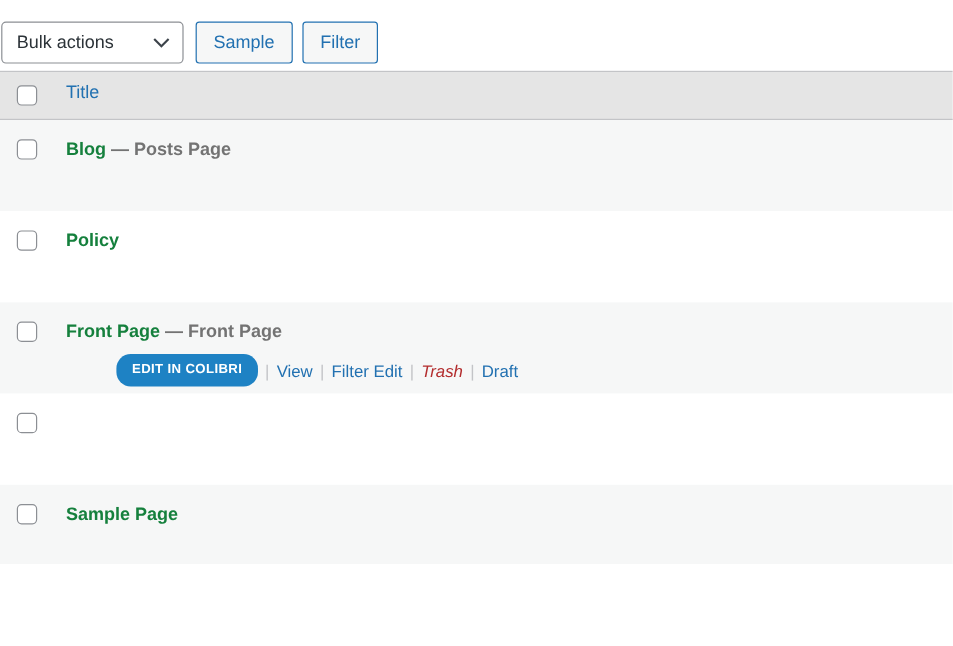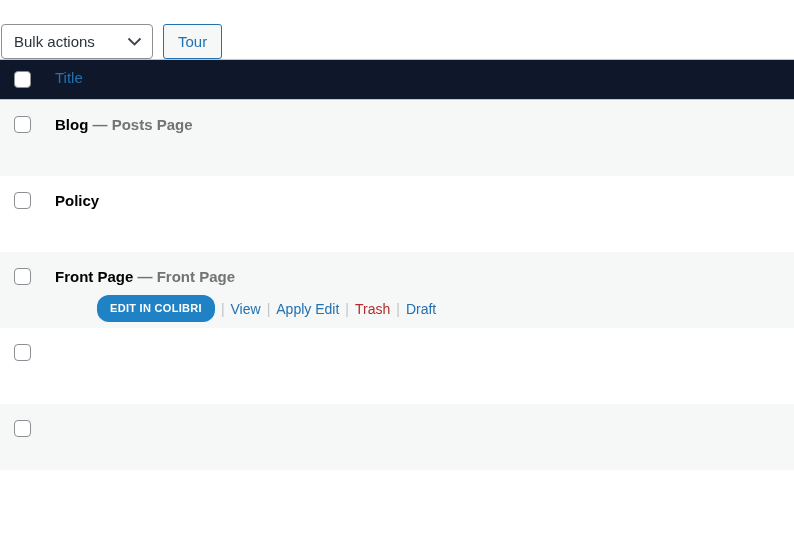--- a/index.html
+++ b/index.html
@@ -8,21 +8,21 @@
     background: #fff;
     font-family: "Liberation Sans", sans-serif;
     overflow: hidden;
     color: #2c3338;
   }
   
   .tablenav {
     height: 59px;
     padding-top: 12px;
     display: flex;
-    align-items: flex-end;
+    align-items: center;
   }
   .wp-select {
     height: 35px;
     background: #fff;
     border: 1px solid #8c8f94;
     border-radius: 4px;
     display: flex;
     align-items: center;
     justify-content: space-between;
     padding: 0 10px 0 12px;
@@ -44,21 +44,21 @@
     font-size: 15px;
     font-family: "Liberation Sans", sans-serif;
     cursor: pointer;
   }
   .btn-filter { margin-left: 8px; }
   
   .list-table { border-top: 1px solid #c3c4c7; }
   .thead {
     position: relative;
     height: 40px;
-    background: #0f172a;
+    background: #e5e5e5;
     border-bottom: 1px solid #c3c4c7;
   }
   .cb {
     -webkit-appearance: none;
     appearance: none;
     width: 17px; height: 17px;
     border: 1px solid #8c8f94;
     border-radius: 4px;
     background: #fff;
     position: absolute;
@@ -74,21 +74,21 @@
     text-decoration: none;
     cursor: pointer;
   }
   .row { position: relative; height: 76px; background: #fff; }
   .row.stripe { background: #f6f7f7; }
   .row.r-sm { height: 66px; }
   .row.r-last { height: 68px; }
   .row .cb { top: 16px; }
   .row-content { padding: 15px 0 0 55px; }
   .title-line { font-size: 15px; font-weight: bold; line-height: 20px; }
-  .title-link { color: #000000; text-decoration: none; cursor: pointer; }
+  .title-link { color: #15803d; text-decoration: none; cursor: pointer; }
   .title-suffix { color: #737373; }
   .row-actions {
     margin-top: 8px;
     display: flex;
     align-items: center;
     font-size: 14px;
     line-height: 16px;
     padding-left: 42px;
   }
   .colibri-btn {
@@ -98,33 +98,34 @@
     font-size: 11px;
     font-weight: bold;
     letter-spacing: 0.3px;
     padding: 5px 13px 6px 13px;
     border-radius: 12px;
     cursor: pointer;
     white-space: nowrap;
   }
   .action-sep { color: #c3c4c7; margin: 0 6px; }
   .action-link { color: #2271b1; text-decoration: none; cursor: pointer; }
-  .action-link.trash { color: #b32d2e; }
+  .action-link.trash { color: #b32d2e; font-style: italic; }
 </style>
 </head>
 <body>
 
 <div class="tablenav">
   <div class="wp-select sel-bulk">
     <span>Bulk actions</span>
     <svg class="chev" width="15" height="9" viewBox="0 0 15 9">
         <polyline points="1.5,1.5 7.5,7.5 13.5,1.5" fill="none" stroke="#3c434a" stroke-width="1.8"></polyline>
       </svg>
   </div>
-  <button class="wp-btn">Tour</button>
+  <button class="wp-btn">Sample</button>
+  <button class="wp-btn btn-filter">Filter</button>
 </div>
 
 <div class="list-table">
 
   <div class="thead">
     <input type="checkbox" class="cb" style="">
     <a class="col-title">Title</a>
   </div>
 
   <div class="row stripe">
@@ -143,31 +144,34 @@
 
   <div class="row stripe">
     <input type="checkbox" class="cb" style="">
     <div class="row-content">
       <div class="title-line"><a class="title-link">Front Page</a><span class="title-suffix"> — Front Page</span></div>
       <div class="row-actions">
         <span class="colibri-btn">EDIT IN COLIBRI</span>
         <span class="action-sep">|</span>
         <a class="action-link">View</a>
         <span class="action-sep">|</span>
-        <a class="action-link">Apply Edit</a>
+        <a class="action-link">Filter Edit</a>
         <span class="action-sep">|</span>
         <a class="action-link trash">Trash</a>
         <span class="action-sep">|</span>
         <a class="action-link">Draft</a>
       </div>
     </div>
   </div>
 
   <div class="row">
     <input type="checkbox" class="cb" style="">
   </div>
 
   <div class="row stripe r-sm">
     <input type="checkbox" class="cb" style="">
+    <div class="row-content">
+      <div class="title-line"><a class="title-link">Sample Page</a><span class="title-suffix"></span></div>
+    </div>
   </div>
 
 
 </div>
 
 </body></html>

